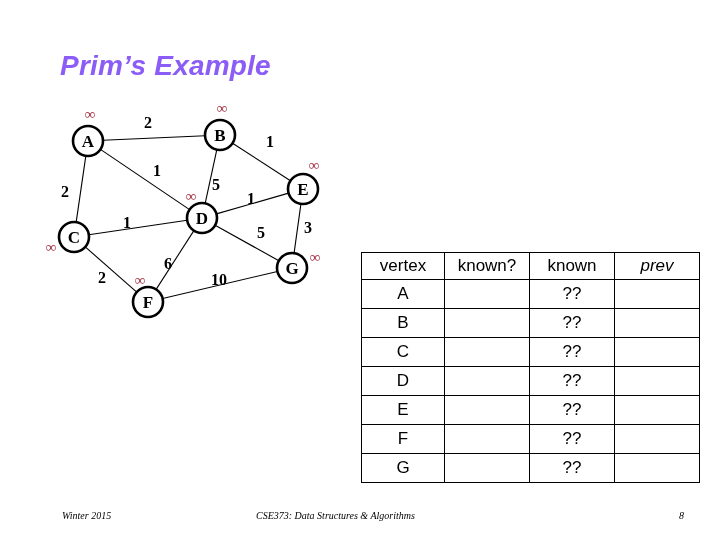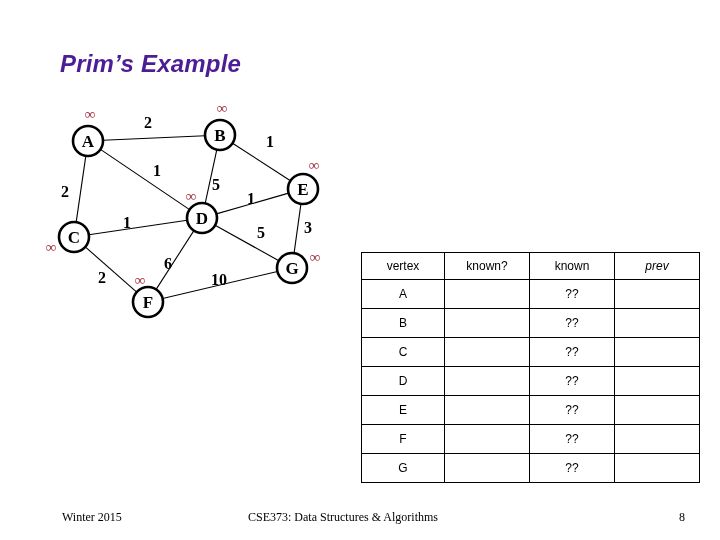--- a/index.html
+++ b/index.html
@@ -15,22 +15,22 @@
     overflow: hidden;
     font-family: "Liberation Serif", serif;
   }
   #slide-title {
     position: absolute;
     left: 60px;
     top: 50px;
     font-family: "Liberation Sans", sans-serif;
     font-style: italic;
     font-weight: bold;
-    font-size: 24px;
-    color: #4c1d95;
+    font-size: 28px;
+    color: #8b5cf6;
     letter-spacing: 0.2px;
     white-space: nowrap;
   }
   #graph-area {
     position: absolute;
     left: 0;
     top: 0;
     width: 360px;
     height: 340px;
   }
@@ -65,21 +65,21 @@
     stroke: #000000;
     stroke-width: 1.1;
     fill: none;
   }
   #cost-table {
     position: absolute;
     left: 361px;
     top: 252px;
     border-collapse: collapse;
     font-family: "Liberation Sans", sans-serif;
-    font-size: 12px;
+    font-size: 17px;
     color: #000000;
     background: #ffffff;
   }
   #cost-table th, #cost-table td {
     border: 1.5px solid #000000;
     text-align: center;
     vertical-align: middle;
     height: 28px;
     font-weight: normal;
     padding: 0;
@@ -88,25 +88,26 @@
     height: 26px;
   }
   #cost-table .col-vertex { width: 82px; }
   #cost-table .col-known  { width: 84px; border-radius: 11px; }
   #cost-table .col-cost   { width: 84px; }
   #cost-table .col-prev   { width: 84px; font-style: italic; }
   #footer-left, #footer-center, #footer-right {
     position: absolute;
     top: 510px;
     font-family: "Liberation Serif", serif;
-    font-size: 12px;
+    font-size: 10px;
     color: #000000;
+    font-style: italic;
   }
   #footer-left   { left: 62px; }
-  #footer-center { left: 248px; text-align: right; }
+  #footer-center { left: 256px; text-align: right; }
   #footer-right  { left: 679px; }
 </style>
 </head>
 <body>
 
 <div id="slide">
 
   <div id="slide-title">Prim’s Example</div>
 
   <div id="graph-area">

